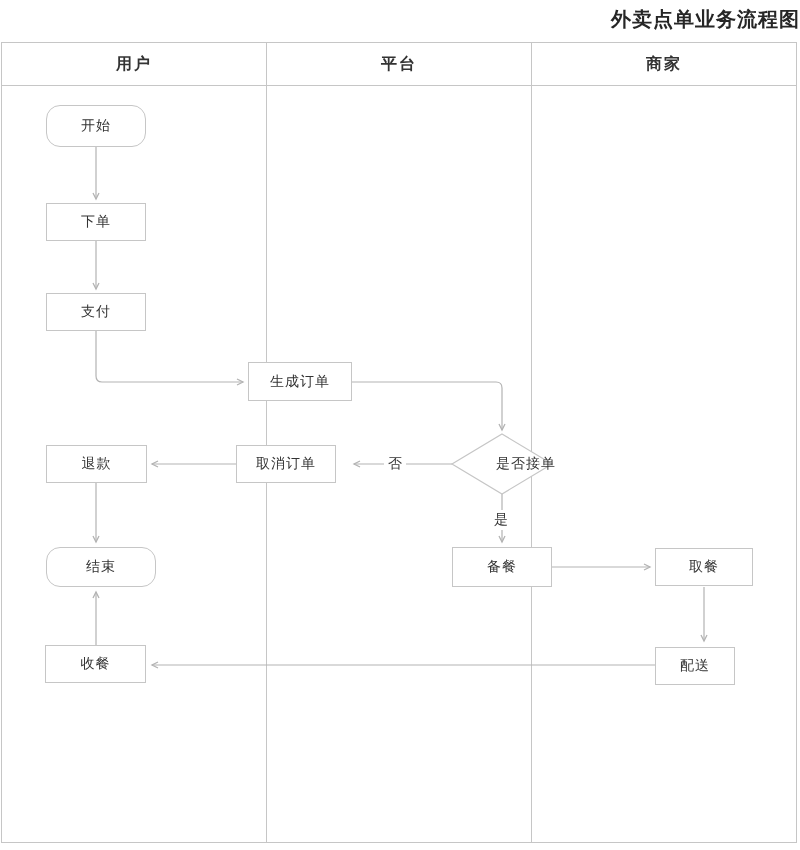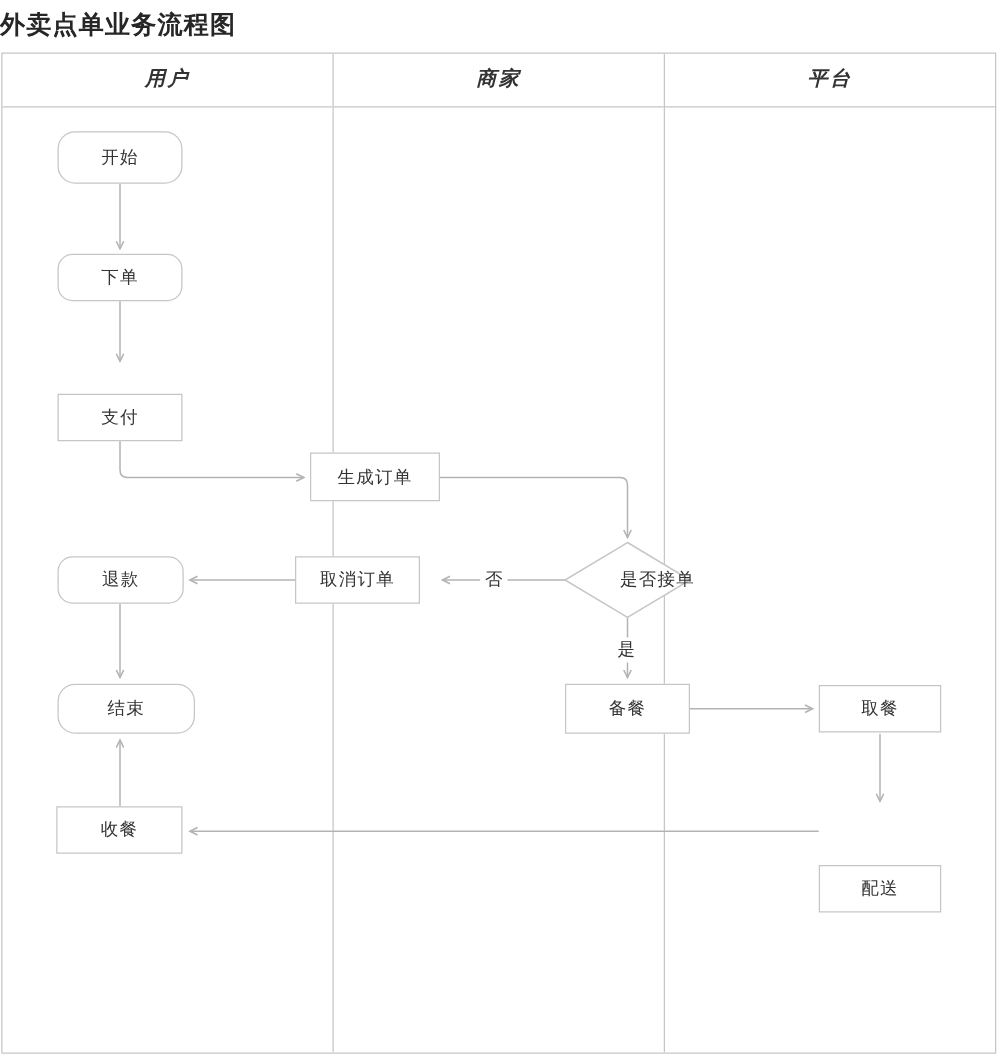--- a/index.html
+++ b/index.html
@@ -4,28 +4,28 @@
 <style>
   :root{
     --line:#c6c6c6; --arrow:#b3b3b3; --text:#333333; --title:#262626; --bg:#ffffff;
   }
   html,body{margin:0;padding:0;}
   body{
     width:800px;height:850px;position:relative;background:var(--bg);
     font-family:"Liberation Sans","DejaVu Sans",sans-serif;overflow:hidden;
   }
   .page-title{
-    position:absolute;left:0;top:6px;width:800px;text-align:left;
+    position:absolute;left:0;top:6px;width:800px;text-align:right;
     font-size:20px;font-weight:bold;color:var(--title);letter-spacing:1px;
   }
   .swimlane-table{
     position:absolute;left:1px;top:42px;width:794px;height:799px;
     border:1px solid var(--line);display:flex;z-index:0;background:var(--bg);
   }
-  .lane{flex:1 1 0;display:flex;flex-direction:column;font-style:italic;}
+  .lane{flex:1 1 0;display:flex;flex-direction:column;}
   .lane + .lane{border-left:1px solid var(--line);}
   .lane-header{
     height:42px;line-height:42px;text-align:center;border-bottom:1px solid var(--line);
     font-size:16px;font-weight:bold;color:var(--text);letter-spacing:2px;
   }
   .connectors{position:absolute;left:0;top:0;width:800px;height:850px;z-index:1;}
   .connectors path.edge{fill:none;stroke:var(--arrow);stroke-width:1.2;}
   .connectors .diamond{fill:#ffffff;stroke:var(--line);stroke-width:1.2;}
   .marker-head{fill:none;stroke:var(--arrow);stroke-width:1.3;}
   .node{
@@ -46,24 +46,24 @@
 </head>
 <body>
 
 <div class="page-title">外卖点单业务流程图</div>
 
 <div class="swimlane-table">
   <div class="lane">
     <div class="lane-header">用户</div>
   </div>
   <div class="lane">
-    <div class="lane-header">商家</div>
+    <div class="lane-header">平台</div>
   </div>
   <div class="lane">
-    <div class="lane-header">平台</div>
+    <div class="lane-header">商家</div>
   </div>
 </div>
 
 <svg class="connectors" viewBox="0 0 800 850" xmlns="http://www.w3.org/2000/svg">
   <defs>
     <marker id="arrow" markerWidth="10" markerHeight="10" refX="7" refY="4" orient="auto" markerUnits="userSpaceOnUse">
       <path class="marker-head" d="M1,1 L7,4 L1,7"></path>
     </marker>
   </defs>
   <path class="edge" d="M96,147 L96,199" marker-end="url(#arrow)"></path>
@@ -75,26 +75,26 @@
   <path class="edge" d="M96,483 L96,542" marker-end="url(#arrow)"></path>
   <path class="edge" d="M502,494 L502,542" marker-end="url(#arrow)"></path>
   <path class="edge" d="M552,567 L650,567" marker-end="url(#arrow)"></path>
   <path class="edge" d="M704,587 L704,641" marker-end="url(#arrow)"></path>
   <path class="edge" d="M655,665 L152,665" marker-end="url(#arrow)"></path>
   <path class="edge" d="M96,645 L96,592" marker-end="url(#arrow)"></path>
   <polygon class="diamond" points="502,434 552,464 502,494 452,464"></polygon>
 </svg>
 
 <div class="node terminal" style="left:46px;top:105px;width:100px;height:42px;">开始</div>
-<div class="node" style="left:46px;top:203px;width:100px;height:38px;border-radius:12px;">下单</div>
-<div class="node" style="left:46px;top:293px;width:100px;height:38px;margin-top:22px;">支付</div>
+<div class="node" style="left:46px;top:203px;width:100px;height:38px;">下单</div>
+<div class="node" style="left:46px;top:293px;width:100px;height:38px;">支付</div>
 <div class="node" style="left:248px;top:362px;width:104px;height:39px;">生成订单</div>
 <div class="decision-label" style="left:476px;top:452px;width:100px;height:24px;">是否接单</div>
 <div class="node" style="left:236px;top:445px;width:100px;height:38px;">取消订单</div>
-<div class="node" style="left:46px;top:445px;width:101px;height:38px;border-radius:12px;">退款</div>
+<div class="node" style="left:46px;top:445px;width:101px;height:38px;">退款</div>
 <div class="node terminal" style="left:46px;top:547px;width:110px;height:40px;">结束</div>
 <div class="node" style="left:452px;top:547px;width:100px;height:40px;">备餐</div>
 <div class="node" style="left:655px;top:548px;width:98px;height:38px;">取餐</div>
-<div class="node" style="left:655px;top:647px;width:98px;height:38px;margin-top:45px;">配送</div>
+<div class="node" style="left:655px;top:647px;width:80px;height:38px;">配送</div>
 <div class="node" style="left:45px;top:645px;width:101px;height:38px;">收餐</div>
 
 <div class="edge-label" style="left:384px;top:454px;height:20px;">否</div>
 <div class="edge-label" style="left:490px;top:510px;height:20px;">是</div>
 
 </body></html>

